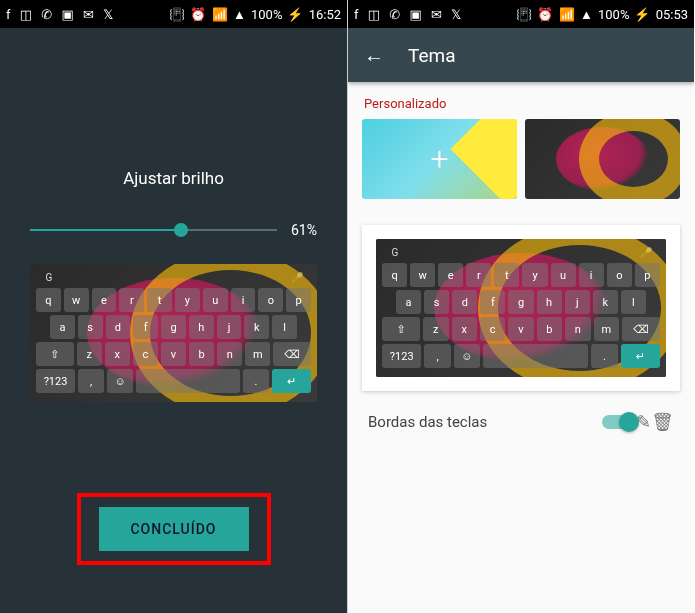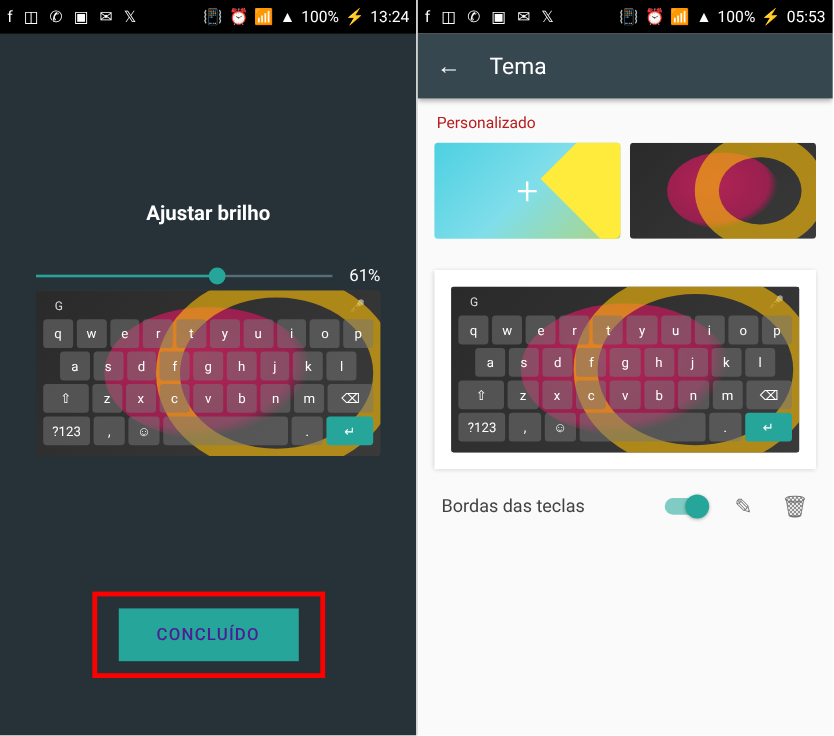--- a/index.html
+++ b/index.html
@@ -7,22 +7,22 @@
 .screen { width: 347px; height: 613px; position: relative; overflow: hidden; }
 .screen.left { background: #263238; }
 .screen.right { background: #fafafa; border-left: 1px solid #ccc; }
 
 .statusbar { height: 28px; background: #000; display: flex; align-items: center; padding: 0 6px; color: #fff; font-size: 13px; }
 .statusbar .icons-left span { margin-right: 6px; }
 .statusbar .icons-right { margin-left: auto; display: flex; align-items: center; gap: 5px; }
 .statusbar .icons-right span { font-size: 13px; }
 
 .brightness { text-align: center; padding-top: 140px; color: #fff; }
-.brightness-title { font-size: 17px; font-weight: 700; margin-bottom: 30px; }
-.slider-row { display: flex; align-items: center; justify-content: center; gap: 14px; padding: 0 30px; }
+.brightness-title { font-size: 17px; font-weight: 400; margin-bottom: 30px; }
+.slider-row { display: flex; align-items: center; justify-content: center; gap: 14px; margin-bottom: 22px; padding: 0 30px; }
 .slider { flex: 1; height: 24px; position: relative; }
 .slider-track { position: absolute; top: 50%; left: 0; right: 0; height: 2px; background: #546e7a; transform: translateY(-50%); }
 .slider-fill { position: absolute; top: 50%; left: 0; height: 2px; width: 61%; background: #26a69a; transform: translateY(-50%); }
 .slider-thumb { position: absolute; top: 50%; left: 61%; width: 14px; height: 14px; background: #26a69a; border-radius: 50%; transform: translate(-50%,-50%); }
 .slider-pct { color: #fff; font-size: 14px; }
 
 .kb-preview { margin: 0 30px; background: #3a3a3a; border-radius: 2px; position: relative; overflow: hidden; }
 .kb-bg { position: relative; padding: 6px; background: linear-gradient(135deg, #2a2a2a 0%, #3a3a3a 100%); }
 .kb-pink { position: absolute; top: 10%; left: 20%; width: 60%; height: 80%; background: radial-gradient(ellipse at 40% 40%, #e91e63 0%, #c2185b 60%, transparent 70%); border-radius: 50%; opacity: 0.7; }
 .kb-yellow { position: absolute; top: -10%; right: -5%; width: 70%; height: 120%; border: 20px solid #ffc107; border-radius: 50%; opacity: 0.6; }
@@ -30,40 +30,40 @@
 .kb-topbar span { width: 18px; height: 14px; display: flex; align-items: center; justify-content: center; color: #ddd; font-size: 10px; }
 .kb-row { display: flex; gap: 3px; margin-bottom: 3px; position: relative; z-index: 2; }
 .kb-row.indent { padding: 0 14px; }
 .kb-key { flex: 1; height: 24px; background: rgba(120,120,120,0.5); border-radius: 3px; display: flex; align-items: center; justify-content: center; color: #fff; font-size: 11px; }
 .kb-key.wide { flex: 1.5; }
 .kb-key.space { flex: 4; }
 .kb-key.teal { background: #26a69a; }
 
 .bottom-btn-wrap { position: absolute; bottom: 48px; left: 50%; transform: translateX(-50%); }
 .highlight-box { border: 4px solid #ff0000; padding: 10px 18px; }
-.main-btn { background: #26a69a; color: #4c1d95; border: none; padding: 14px 32px; font-size: 14px; letter-spacing: 1px; font-weight: 500; }
+.main-btn { background: #26a69a; color: #0f172a; border: none; padding: 14px 32px; font-size: 14px; letter-spacing: 1px; font-weight: 500; }
 .main-btn.wide { padding: 14px 80px; }
 
 
 .appbar { height: 54px; background: #37474f; display: flex; align-items: center; padding: 0 16px; gap: 24px; box-shadow: 0 2px 4px rgba(0,0,0,0.3); }
 .appbar .back { color: #fff; font-size: 20px; }
 .appbar .title { color: #fff; font-size: 19px; font-weight: 400; }
 
 .section-label { padding: 14px 16px 8px; color: #b91c1c; font-size: 13px; }
 .theme-grid { display: flex; gap: 8px; padding: 0 14px; }
 .theme-card { width: 156px; height: 80px; border-radius: 3px; position: relative; overflow: hidden; }
 .theme-card.add { background: linear-gradient(135deg, #4dd0e1 0%, #80deea 50%, #aed581 100%); display: flex; align-items: center; justify-content: center; }
 .theme-card.add::before { content: ""; position: absolute; top:-10px; right:-30px; width:80px; height:80px; background:#ffeb3b; transform:rotate(45deg); }
 .theme-card.add .plus { color: #fff; font-size: 32px; font-weight: 300; z-index: 2; }
 .theme-card.custom .kb-bg { height: 100%; }
 
 .detail-card { margin: 26px 14px 0; background: #fff; box-shadow: 0 1px 4px rgba(0,0,0,0.2); padding: 14px; }
 .detail-card .kb-preview { margin: 0; }
 
-.controls-row { display: flex; align-items: center; padding: 20px 20px 10px; gap: 24px; }
+.controls-row { display: flex; align-items: center; padding: 20px 20px 10px; }
 .toggle-label { font-size: 15px; color: #424242; }
 .toggle { width: 34px; height: 14px; background: #80cbc4; border-radius: 10px; position: relative; margin-left: auto; }
 .toggle-thumb { position: absolute; right: -3px; top: -3px; width: 20px; height: 20px; background: #26a69a; border-radius: 50%; box-shadow: 0 1px 3px rgba(0,0,0,0.3); }
 .ctrl-icon { color: #757575; font-size: 18px; }
 </style>
 </head>
 <body>
 
 <div class="screen left">
   <div class="statusbar">
@@ -75,21 +75,21 @@
       <span>✉</span>
       <span>𝕏</span>
     </div>
     <div class="icons-right">
       <span>📳</span>
       <span>⏰</span>
       <span>📶</span>
       <span>▲</span>
       <span>100%</span>
       <span>⚡</span>
-      <span>13:24</span>
+      <span>16:52</span>
     </div>
   </div>
 
   <div class="brightness">
     <div class="brightness-title">Ajustar brilho</div>
     <div class="slider-row">
       <div class="slider">
         <div class="slider-track"></div>
         <div class="slider-fill"></div>
         <div class="slider-thumb"></div>

